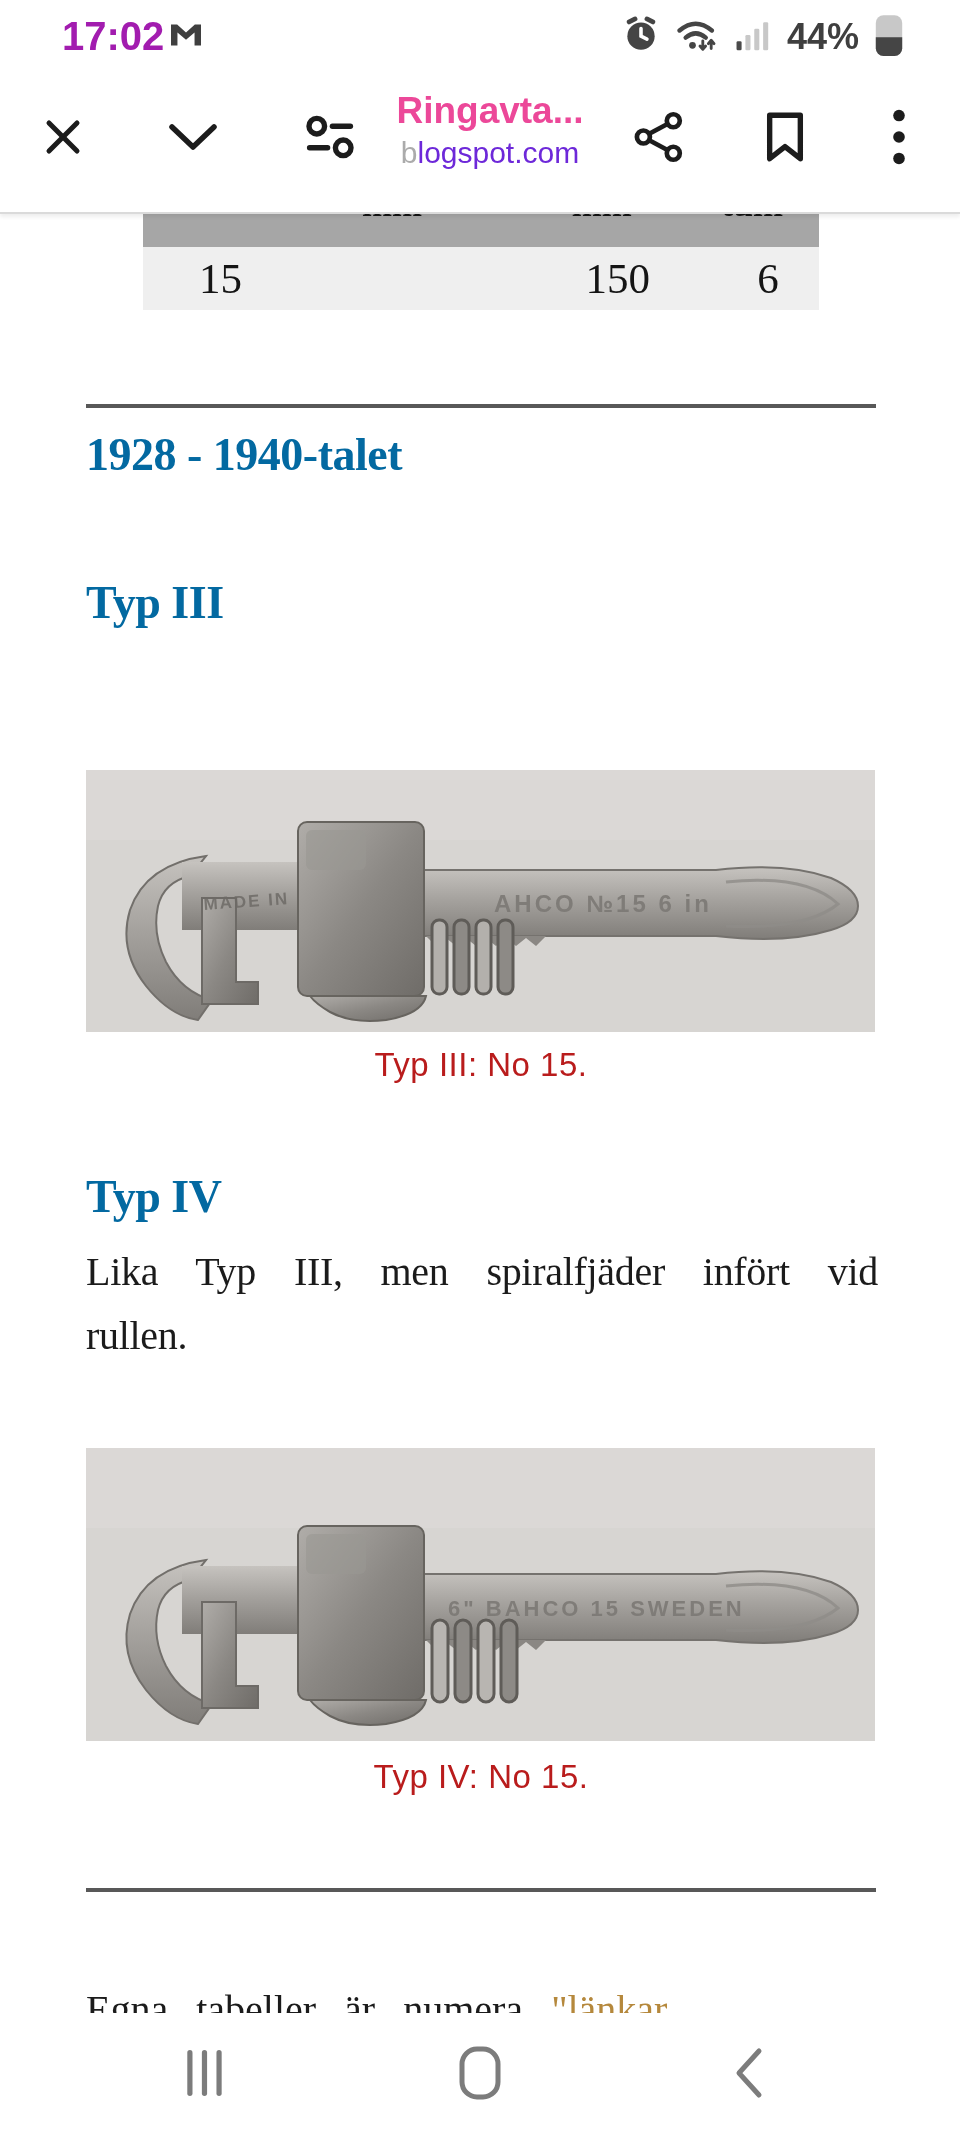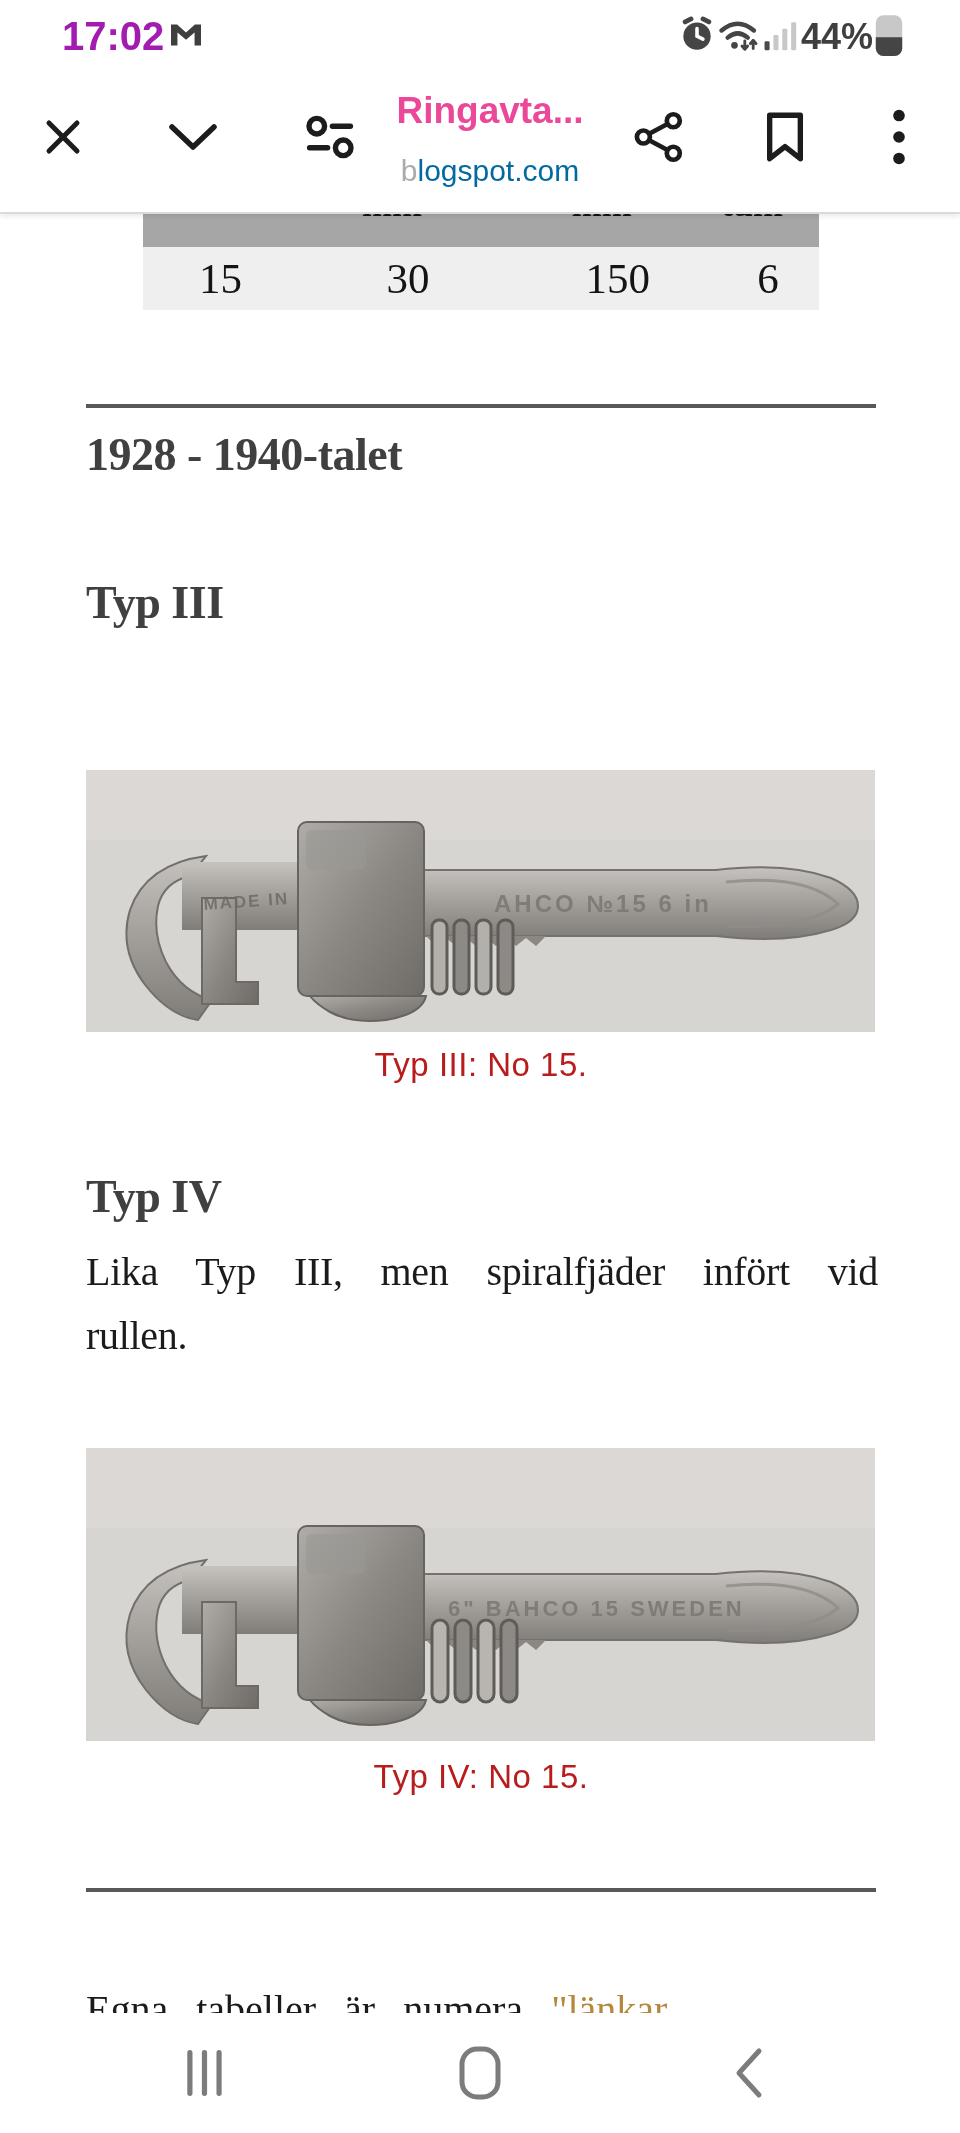--- a/index.html
+++ b/index.html
@@ -3,45 +3,45 @@
 <meta charset="utf-8">
 <style>
   html,body{margin:0;padding:0;background:#fff;}
   .screen{position:relative;width:960px;height:2133px;background:#ffffff;overflow:hidden;
           font-family:"Liberation Sans",sans-serif;-webkit-font-smoothing:antialiased;}
 
   
   .statusbar{position:absolute;left:0;top:0;width:960px;height:62px;background:#fff;}
   .sb-time{position:absolute;left:62px;top:14px;font-size:40px;font-weight:600;color:#a21caf;letter-spacing:0px;}
   .sb-left-icons{position:absolute;left:168px;top:17px;display:flex;gap:10px;}
-  .sb-right{position:absolute;right:56px;top:13px;display:flex;align-items:center;gap:1px;}
+  .sb-right{position:absolute;right:56px;top:13px;display:flex;align-items:center;gap:15px;}
   .sb-pct{font-size:36px;font-weight:600;color:#3f3f3f;}
 
   
   .cheader{position:absolute;left:0;top:62px;width:960px;height:150px;background:#fff;
            border-bottom:2px solid #dadada;box-shadow:0 3px 4px rgba(0,0,0,.07);z-index:5;}
   .hicon{position:absolute;top:0;height:150px;display:flex;align-items:center;justify-content:center;}
   .titlebox{position:absolute;left:360px;top:0;width:260px;height:150px;text-align:center;}
   .ctitle{margin-top:28px;font-size:37px;font-weight:600;color:#ec4899;white-space:nowrap;}
-  .chost{margin-top:22px;font-size:30px;color:#0369a1;}
+  .chost{margin-top:4px;font-size:30px;color:#6d28d9;}
   .chost::first-letter{color:#ababab;}
 
   .tblwrap{position:absolute;left:143px;top:213px;width:676px;}
   .tbl-head{position:relative;height:34px;background:#a6a6a6;overflow:hidden;}
   .tbl-row{position:relative;height:63px;background:#efefef;}
   .tcell{position:absolute;top:0;height:100%;text-align:center;}
   .c1{left:0;width:18.2%;} .c2{left:18.2%;width:37.3%;} .c3{left:55.5%;width:24.7%;} .c4{left:80.2%;width:19.8%;}
   .tbl-head .frag{position:absolute;left:0;right:0;top:-27px;font-family:"Liberation Serif",serif;
                   font-weight:bold;font-size:36px;line-height:36px;color:#141414;text-align:center;}
   .tbl-row .val{position:absolute;left:0;right:0;top:9px;font-family:"Liberation Serif",serif;
                 font-size:43px;line-height:46px;color:#141414;text-align:center;padding-left:32px;}
 
   .hr{position:absolute;left:86px;width:790px;height:4px;background:#585858;}
   .h-serif{position:absolute;left:86px;font-family:"Liberation Serif",serif;font-weight:bold;
-           font-size:46px;color:#404040;letter-spacing:-0.5px;white-space:nowrap;}
+           font-size:46px;color:#0369a1;letter-spacing:-0.5px;white-space:nowrap;}
   .p-serif{position:absolute;left:86px;width:792px;font-family:"Liberation Serif",serif;
            font-size:40px;color:#1b1b1b;letter-spacing:-0.3px;}
   .just{text-align:justify;text-align-last:justify;}
 
   .photo{position:absolute;left:86px;width:789px;display:block;}
   .caption{position:absolute;left:86px;width:790px;text-align:center;font-size:33px;color:#b91c1c;
            font-family:"Liberation Sans",sans-serif;letter-spacing:0.5px;}
 
   .clipline{position:absolute;left:86px;top:1986px;width:800px;white-space:nowrap;overflow:hidden;
             font-family:"Liberation Serif",serif;font-size:40px;word-spacing:18px;color:#1b1b1b;}
@@ -159,23 +159,20 @@
       <div class="tcell c3">
           <span class="frag">mm</span>
         </div>
       <div class="tcell c4">
           <span class="frag">tum</span>
         </div>
     </div>
     <div class="tbl-row">
       <div class="tcell c1">
           <span class="val">15</span>
-        </div>
-      <div class="tcell c2">
-          <span class="val">30</span>
         </div>
       <div class="tcell c3">
           <span class="val">150</span>
         </div>
       <div class="tcell c4">
           <span class="val">6</span>
         </div>
     </div>
   </div>
 

